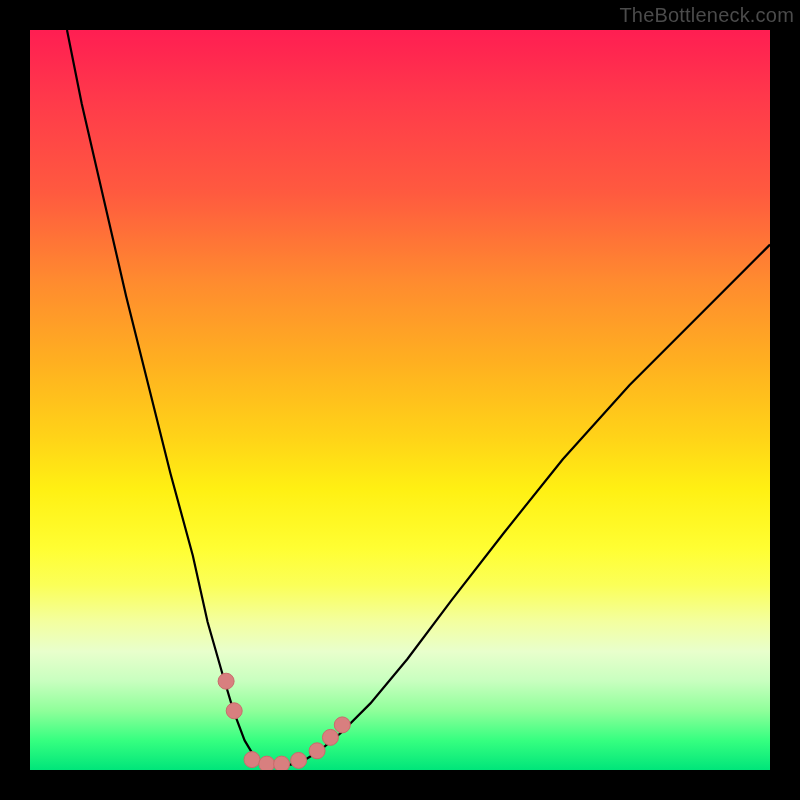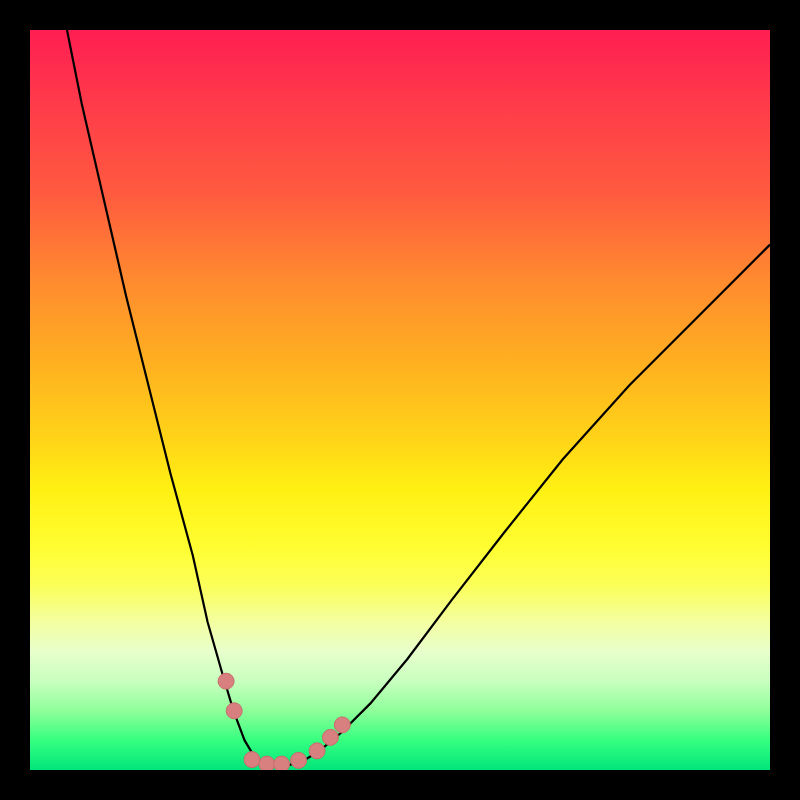--- a/index.html
+++ b/index.html
@@ -58,20 +58,21 @@
     color: #4b4b4b;
     font-size: 20px;
     font-weight: 500;
     letter-spacing: 0.2px;
   }
 </style>
 </head>
 <body>
 
 <div class="frame">
+  <div class="watermark">TheBottleneck.com</div>
   <div class="plot-area">
     <svg class="curve-svg" viewBox="0 0 740 740" preserveAspectRatio="none">
       <path id="curve-path" d="M37.0 0.0 L51.8 74.0 L74.0 170.2 L96.2 266.4 L118.4 355.2 L140.6 444.0 L162.8 525.4 L177.6 592.0 L192.4 643.8 L203.5 680.8 L214.6 710.4 L225.7 728.9 L236.8 736.3 L251.6 736.3 L270.1 732.6 L288.6 721.5 L310.8 703.0 L340.4 673.4 L377.4 629.0 L421.8 569.8 L473.6 503.2 L532.8 429.2 L599.4 355.2 L673.4 281.2 L740.0 214.6" fill="none" stroke="#000000" stroke-width="2.2"></path>
       <g id="marker-group">
           <circle cx="196.1" cy="651.2" r="8" fill="#d87f7f" stroke="#c96b6b" stroke-width="1"></circle>
           <circle cx="204.2" cy="680.8" r="8" fill="#d87f7f" stroke="#c96b6b" stroke-width="1"></circle>
           <circle cx="222.0" cy="729.6" r="8" fill="#d87f7f" stroke="#c96b6b" stroke-width="1"></circle>
           <circle cx="236.8" cy="734.1" r="8" fill="#d87f7f" stroke="#c96b6b" stroke-width="1"></circle>
           <circle cx="251.6" cy="734.1" r="8" fill="#d87f7f" stroke="#c96b6b" stroke-width="1"></circle>
           <circle cx="268.6" cy="730.4" r="8" fill="#d87f7f" stroke="#c96b6b" stroke-width="1"></circle>

